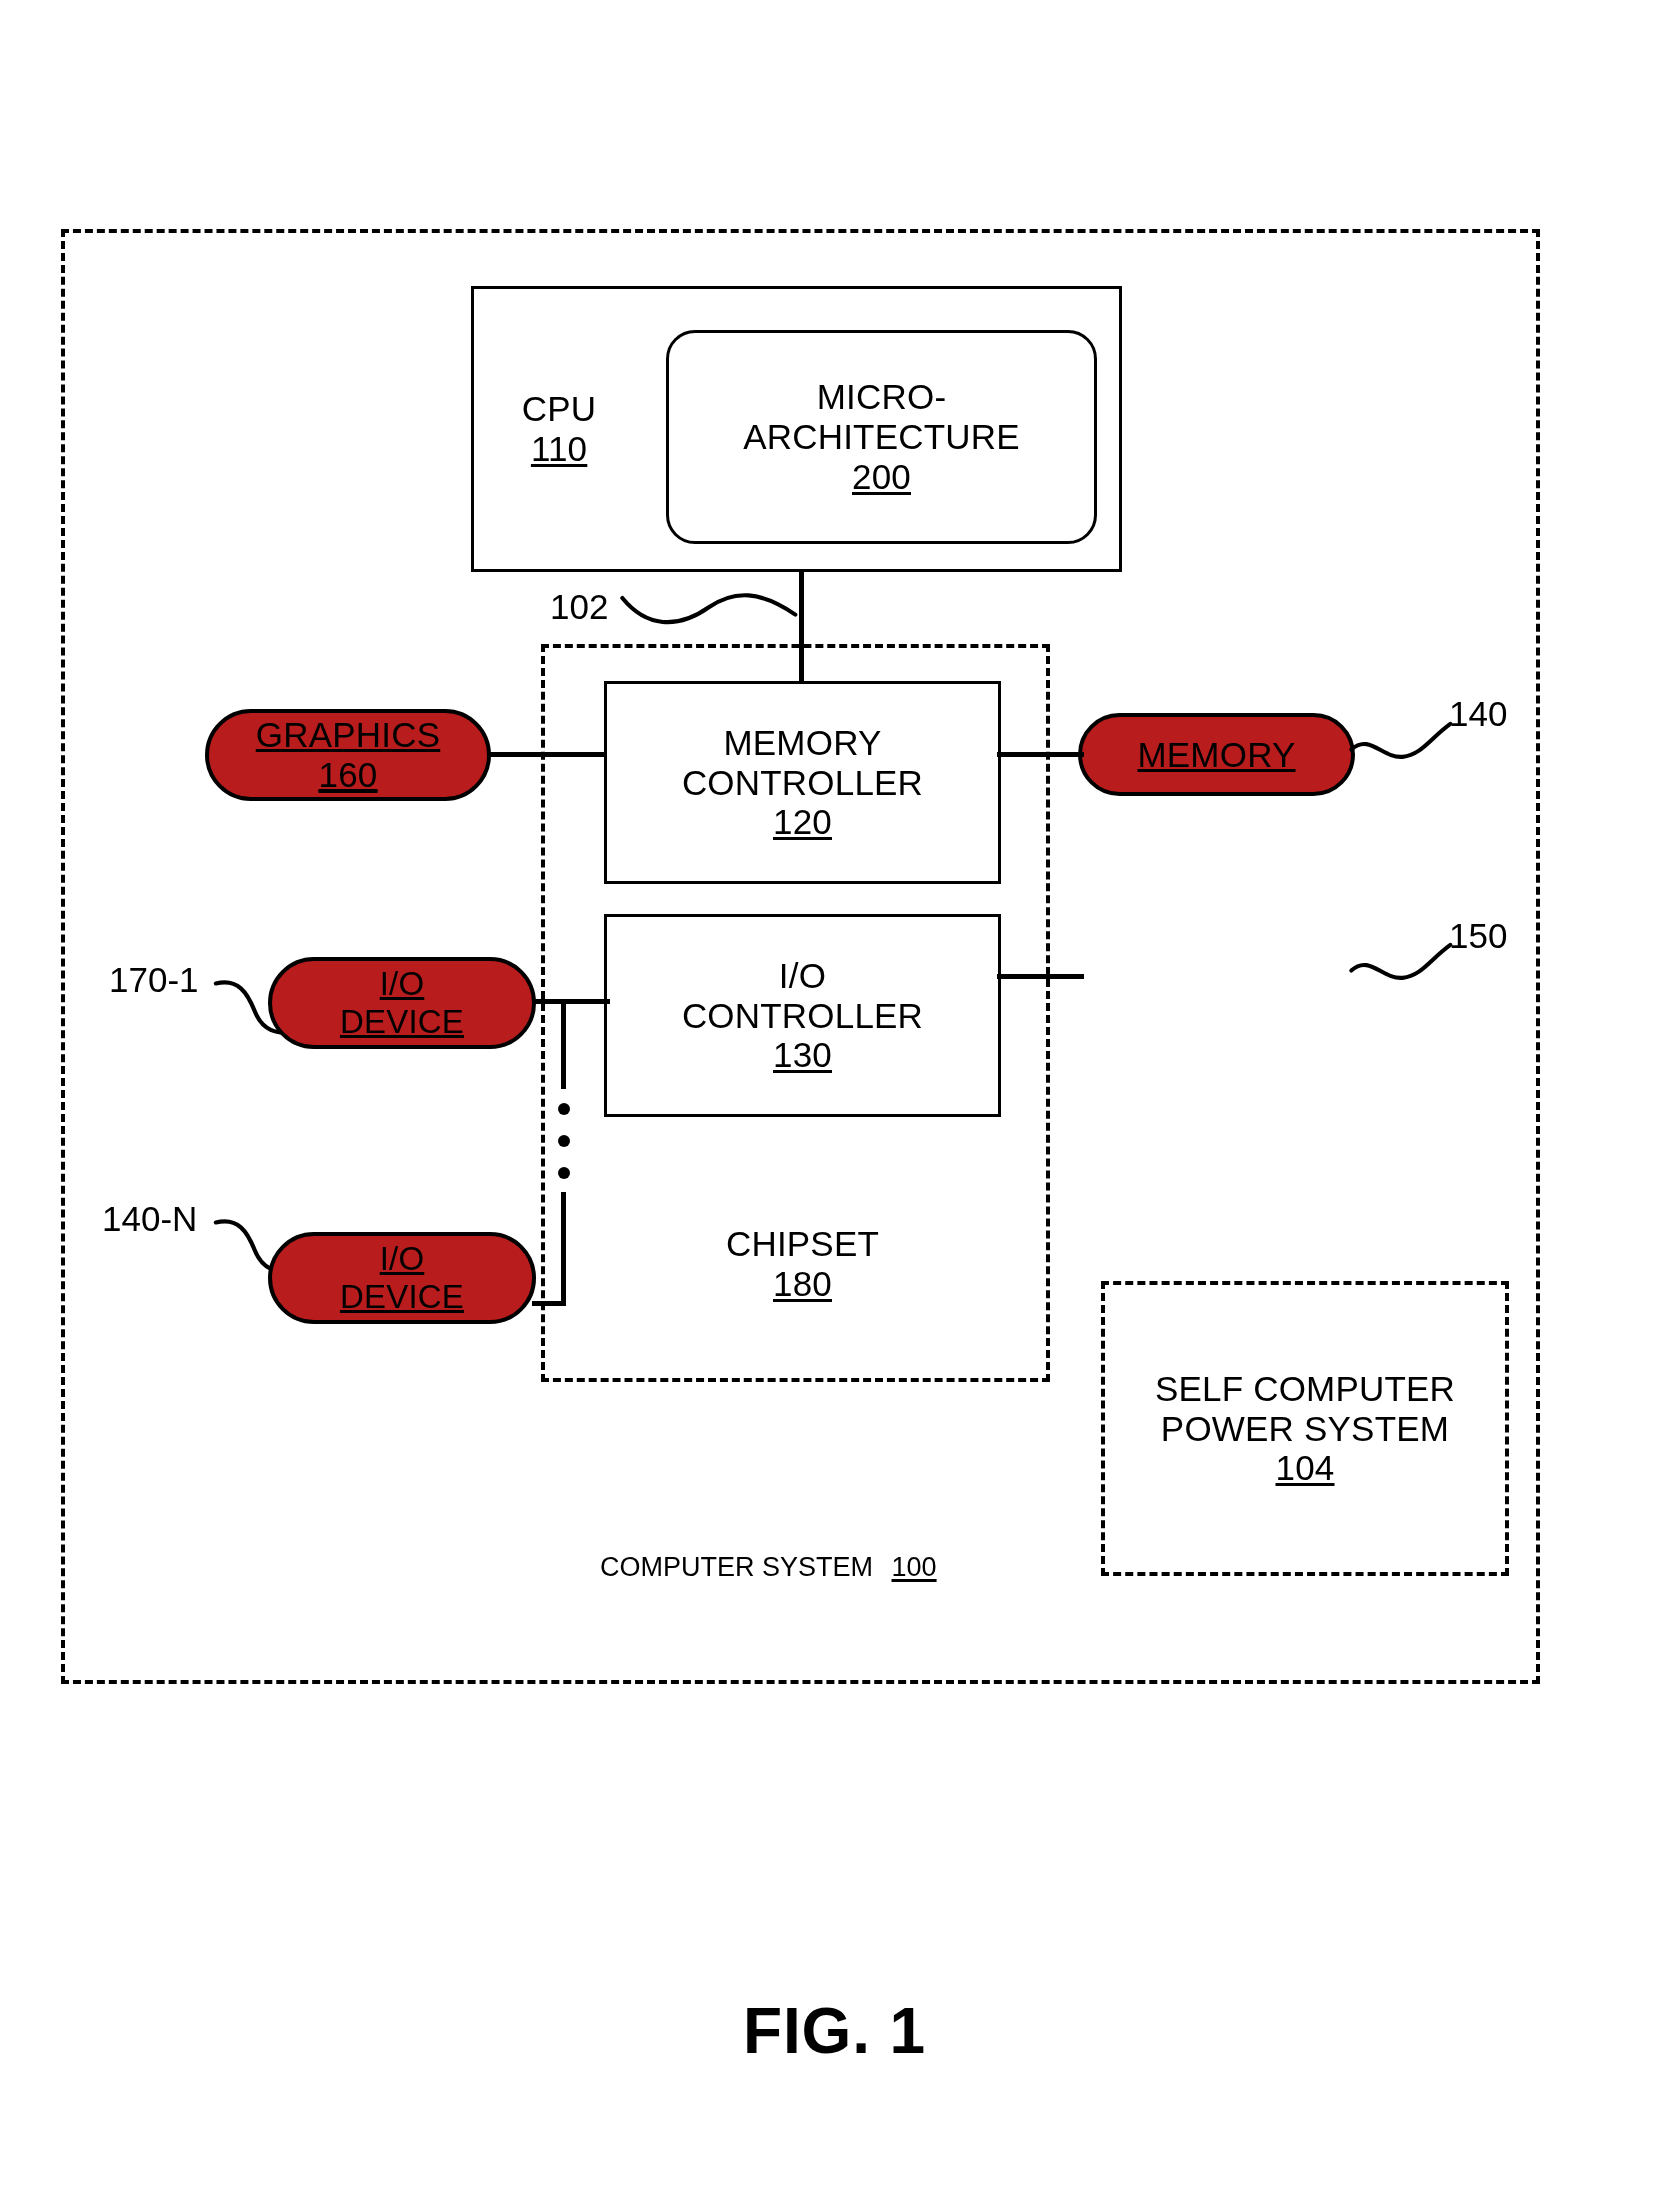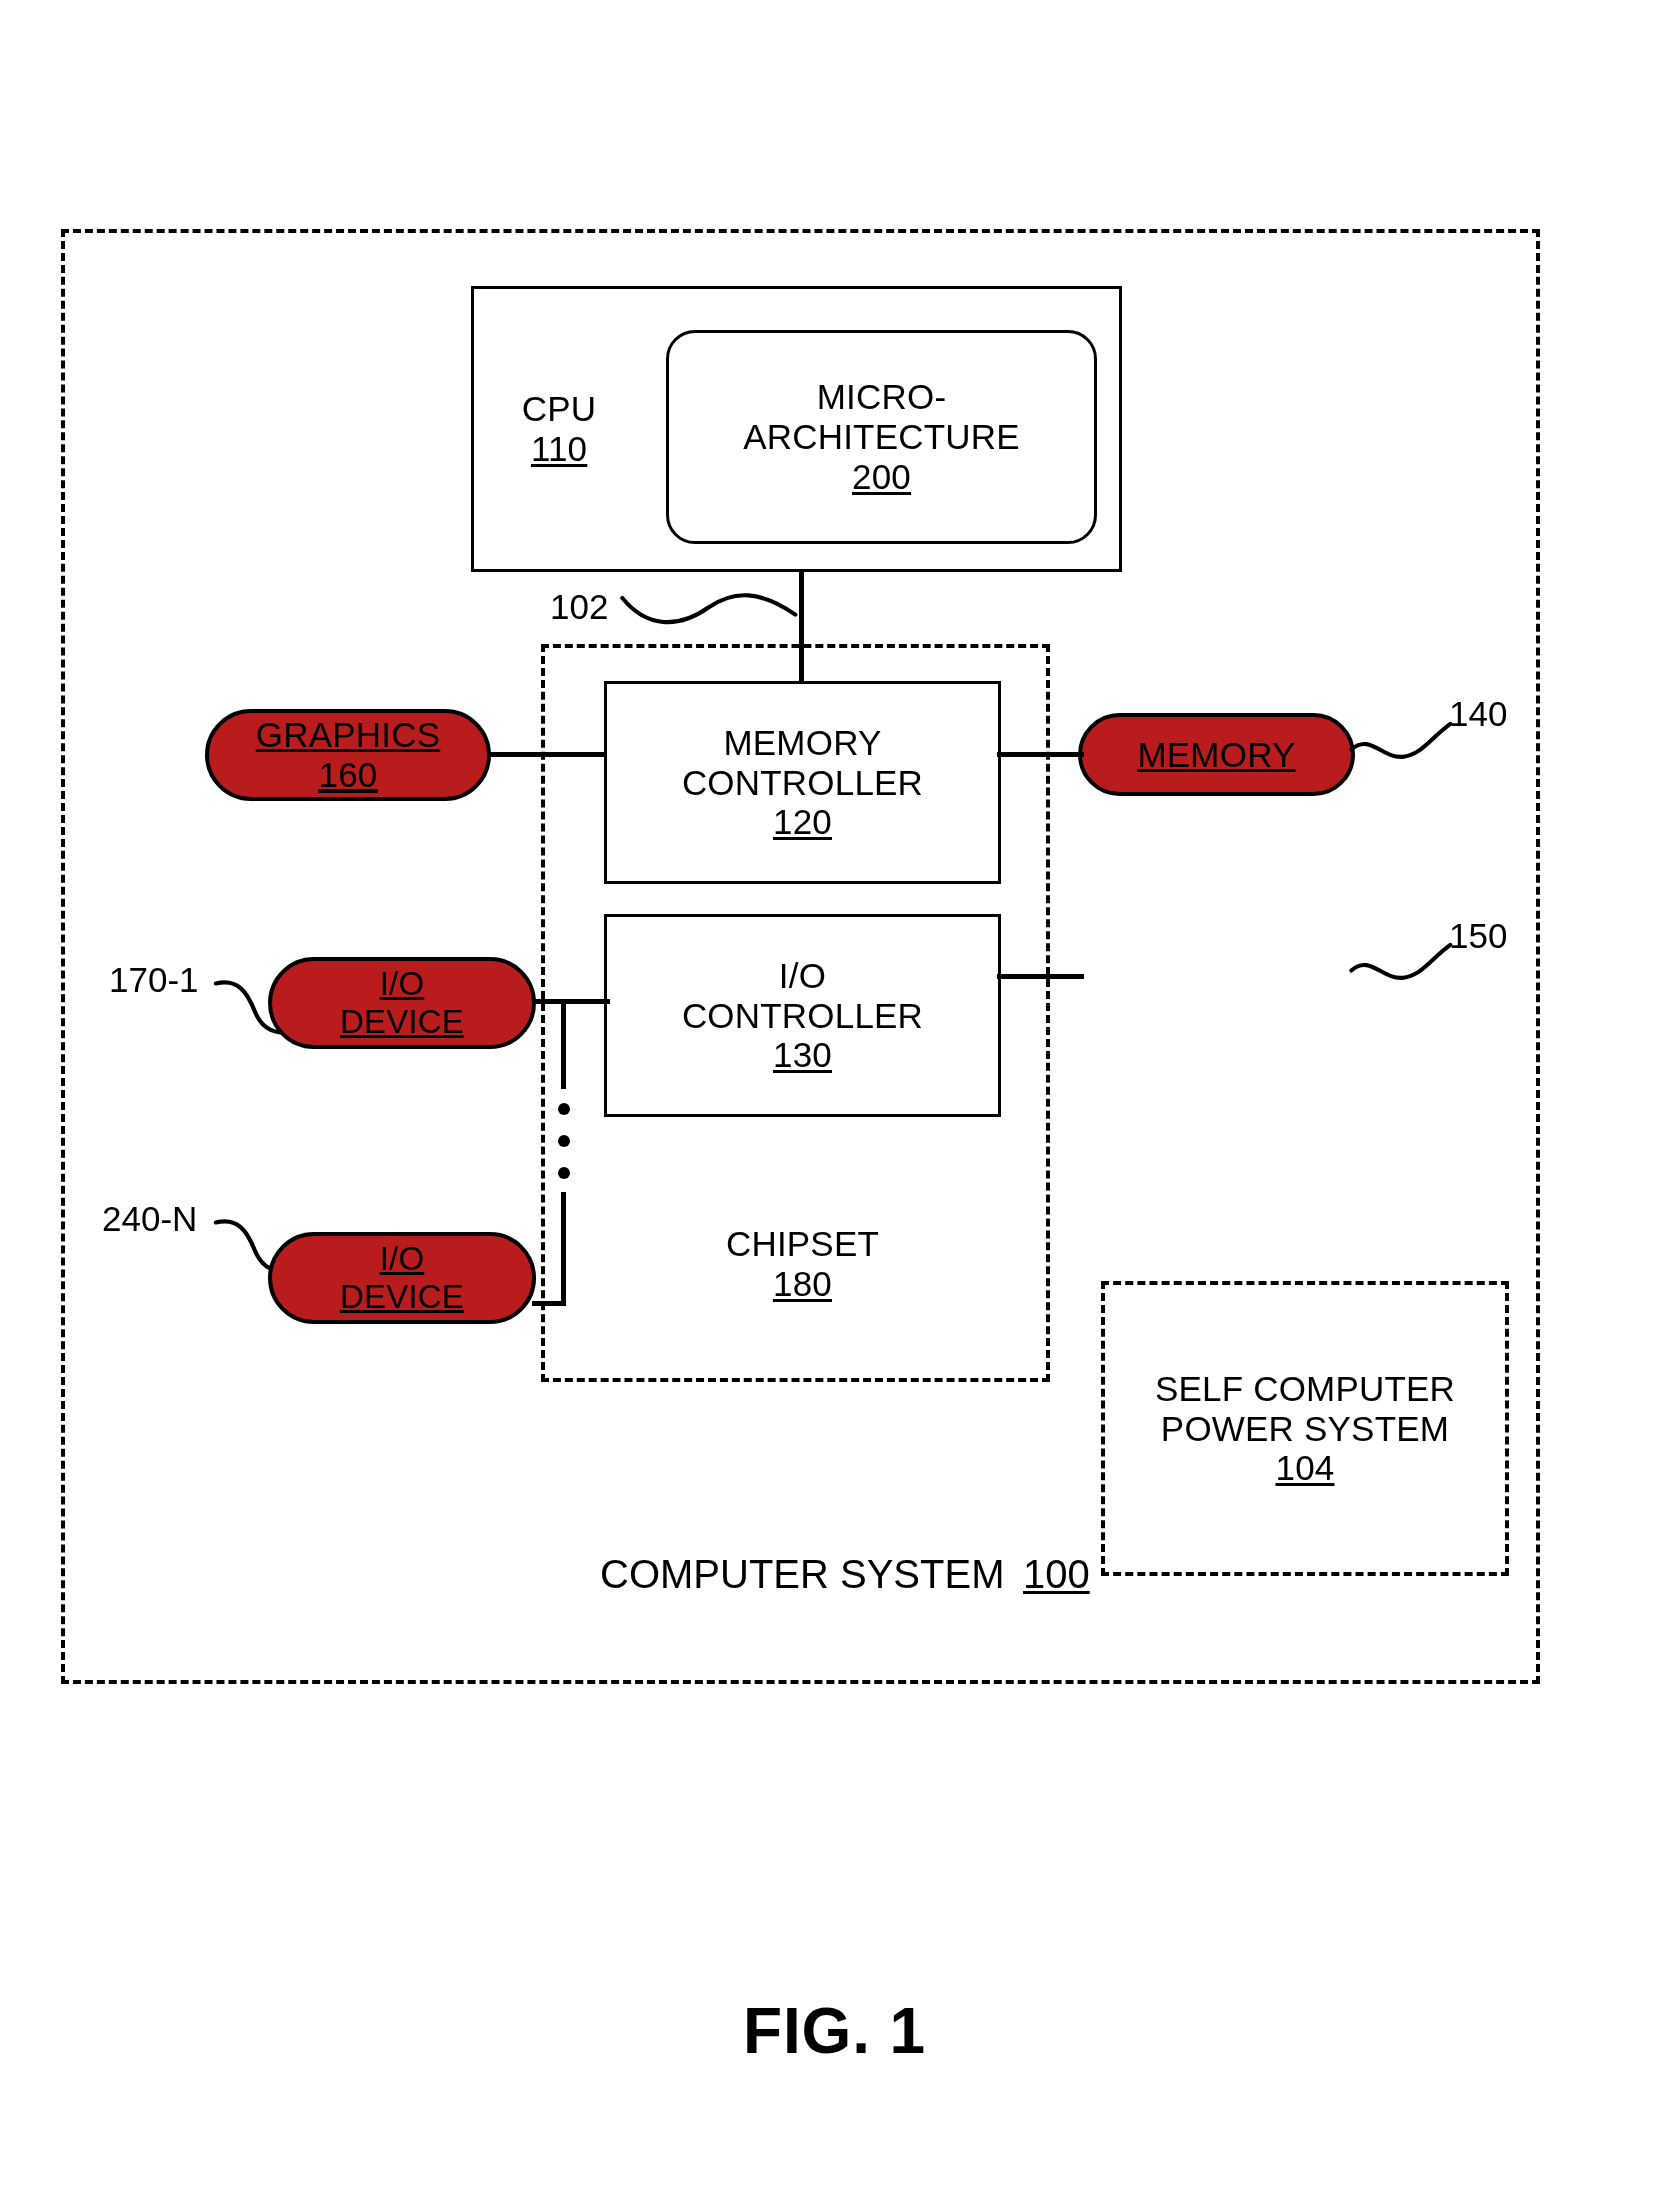--- a/index.html
+++ b/index.html
@@ -95,21 +95,21 @@
     position: absolute;
     width: 100%;
     text-align: center;
     font-size: 64px;
     font-weight: bold;
     letter-spacing: 0.9px;
   }
   .sys-caption {
     position: absolute;
     white-space: nowrap;
-    font-size: 40px;
+    font-size: 27px;
   }
   .sys-caption .ref { display: inline; }
 </style>
 </head>
 <body>
 
 <div id="page">
 
   <div class="node dashed-box" style="left:61px; top:229px; width:1479px; height:1455px;"></div>
 
@@ -193,21 +193,21 @@
   <div class="line vline" style="left:561px; top:999px; height:90px;"></div>
 
   <div class="dots" style="left:557px; top:1103px; width:13px; height:76px;">
     <i></i>
     <i></i>
     <i></i>
   </div>
 
   <div class="line vline" style="left:561px; top:1192px; height:114px;"></div>
 
-  <span class="free-label t-38" style="left:102px; top:1199px;">240-N</span>
+  <span class="free-label t-38" style="left:102px; top:1199px;">140-N</span>
 
   <svg class="squig" style="left:214px; top:1215px;" width="88" height="65" viewBox="0 0 95 70">
     <path d="M2,8 C26,2 36,18 44,38 C52,58 66,64 92,60" fill="none" stroke="#000" stroke-width="4.5" stroke-linecap="round"></path>
   </svg>
 
   <div class="node pill" style="left:268px; top:1232px; width:268px; height:92px;">
     <span class="lbl t-36">I/O</span>
     <span class="lbl t-36">DEVICE</span>
   </div>
 

